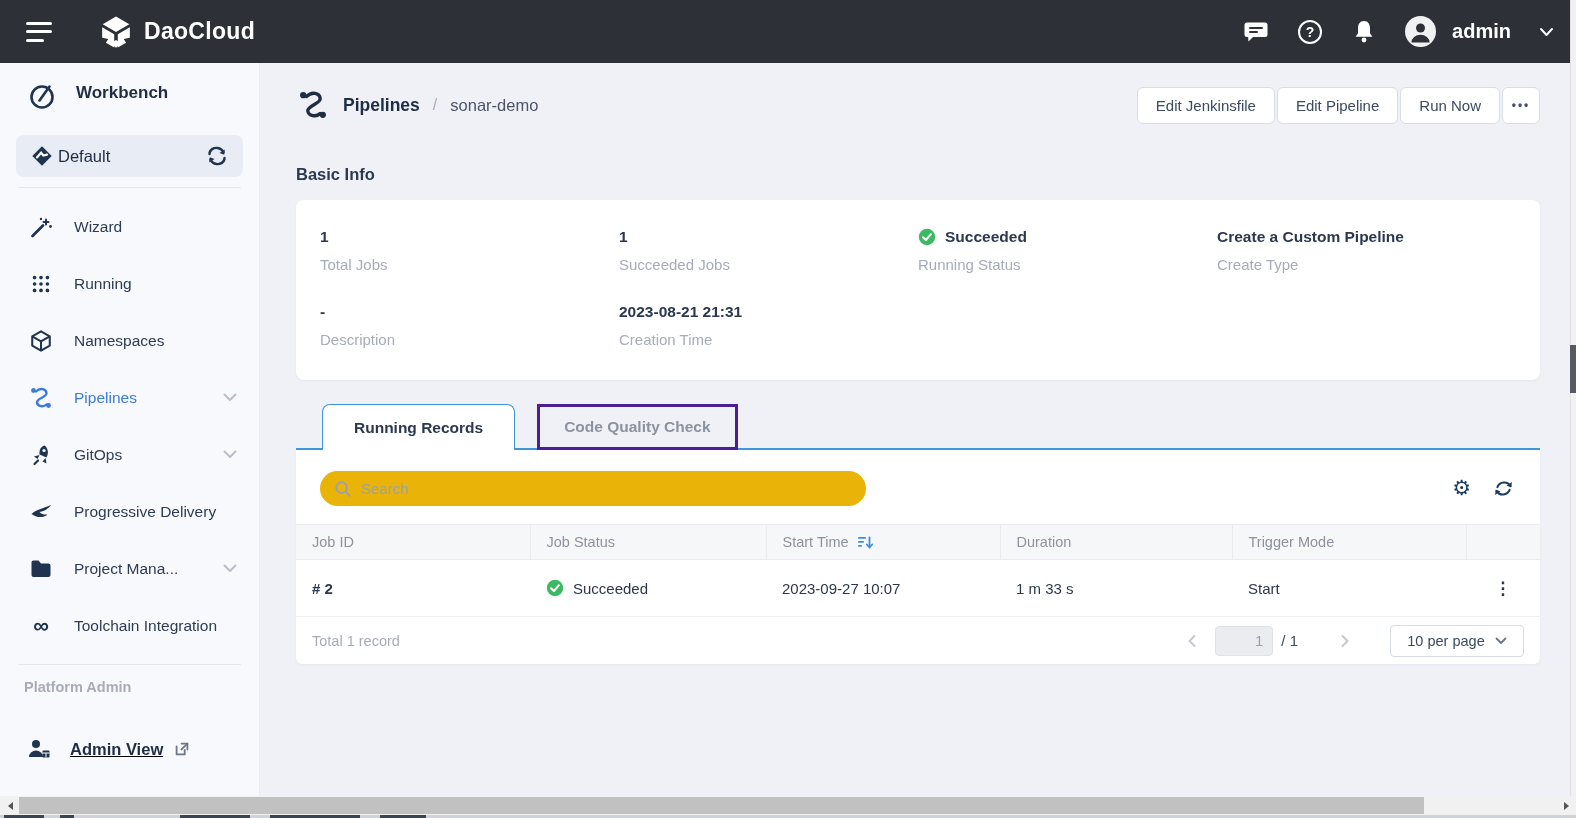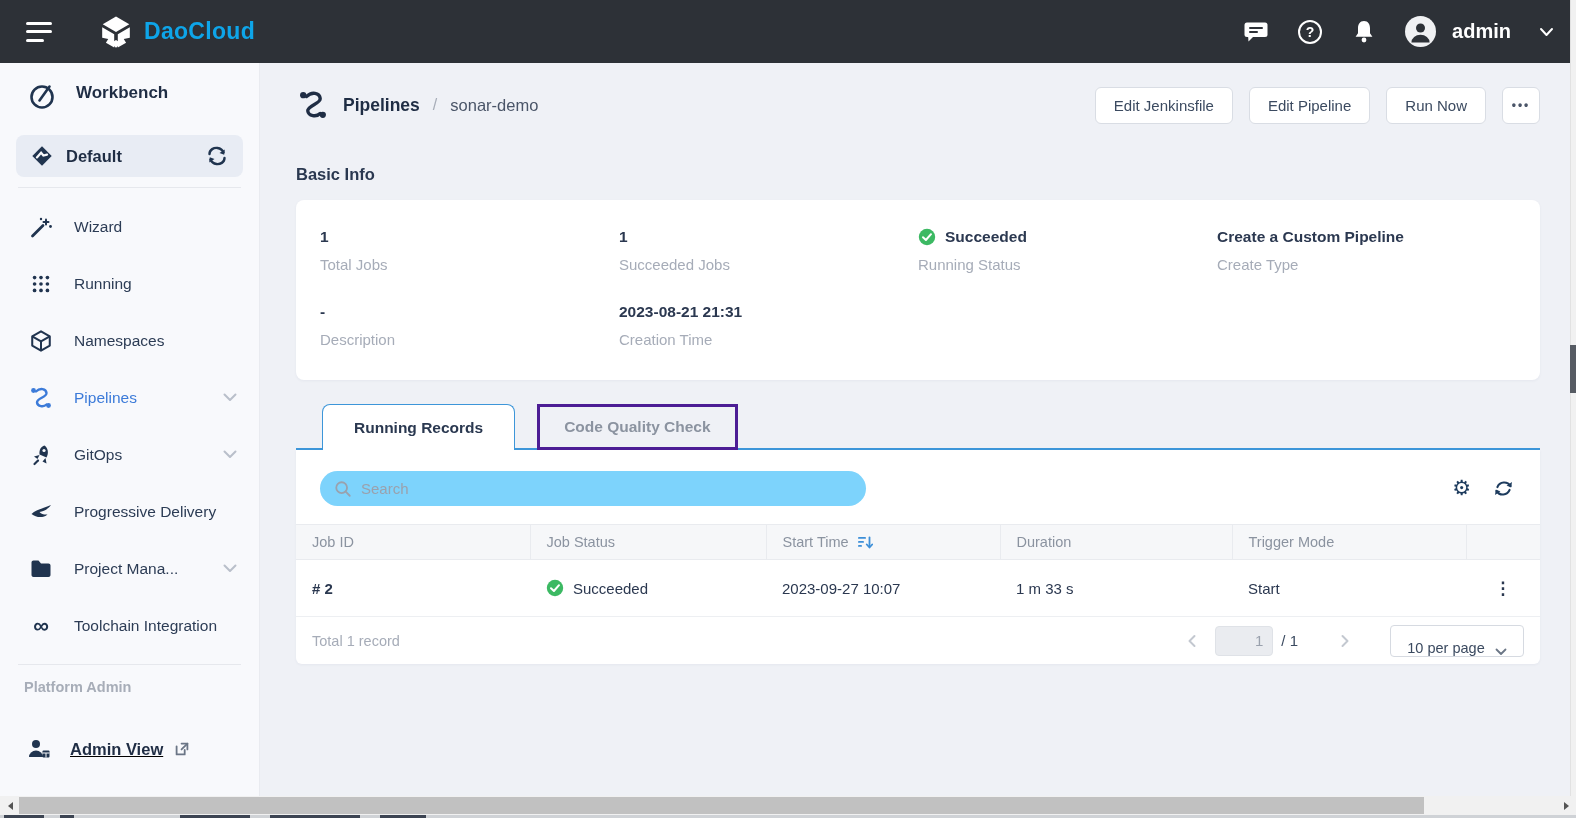--- a/index.html
+++ b/index.html
@@ -6,76 +6,76 @@
   html,body { width:1576px; height:818px; }
   body { font-family:"Liberation Sans", sans-serif; background:#eff1f6; overflow:hidden; }
   .page { position:relative; width:1576px; height:818px; background:#eff1f6; overflow:hidden; }
 
   
   .topbar { height:63px; background:#2d3137; display:flex; align-items:center; padding:0 22px 0 26px; }
   .hamburger { width:26px; height:20px; display:flex; flex-direction:column; justify-content:space-between; cursor:pointer; }
   .hamburger span { display:block; height:3px; background:#fff; border-radius:2px; }
   .hamburger span:nth-child(3){ width:70%; }
   .brand { display:flex; align-items:center; gap:10px; margin-left:46px; }
-  .brand-name { color:#0ea5e9; font-size:23px; font-weight:bold; letter-spacing:0.3px; }
+  .brand-name { color:#ffffff; font-size:23px; font-weight:bold; letter-spacing:0.3px; }
   .topbar-right { margin-left:auto; display:flex; align-items:center; gap:28px; }
   .tb-icon { width:26px; height:26px; display:flex; align-items:center; justify-content:center; cursor:pointer; }
   .avatar { width:31px; height:31px; border-radius:50%; background:#f0f1f3; display:flex; align-items:center; justify-content:center; overflow:hidden; }
   .tb-user { color:#fff; font-size:20px; font-weight:bold; margin-left:-12px; }
   .help-circle { width:24px; height:24px; border-radius:50%; border:2.4px solid #fff; color:#fff; font-weight:bold; font-size:14px; display:flex; align-items:center; justify-content:center; }
 
   
   .body-wrap { display:flex; height:733px; }
 
   
   .sidebar { width:260px; background:#f8f9fc; border-right:1px solid #e9ebf0; flex-shrink:0; padding-top:20px; }
   .side-row { display:flex; align-items:flex-start; }
   .workbench { height:48px; padding-left:28px; }
   .workbench .lbl { font-size:17px; font-weight:bold; color:#1f2d44; margin-left:20px; }
   .ws-pill { margin:4px 16px 0; height:42px; background:#e8ecf4; border-radius:8px; display:flex; align-items:center; padding:0 14px; cursor:pointer; }
-  .ws-pill .lbl { font-size:16.5px; font-weight:bold; color:#1f2d44; margin-left:12px; }
+  .ws-pill .lbl { font-size:16.5px; font-weight:normal; color:#1f2d44; margin-left:4px; }
   .ws-pill .spacer { flex:1; }
   .divider { border-top:1px solid #e6e8ed; margin:10px 18px; }
   .nav-item { height:57px; padding:0 22px 0 28px; display:flex; align-items:center; cursor:pointer; }
   .nav-item .icon { width:26px; display:flex; justify-content:center; }
   .nav-item .lbl { font-size:15.5px; font-weight:500; color:#2c3c55; margin-left:20px; }
   .nav-item.active .lbl { color:#3c7bd9; }
   .nav-item .chev { margin-left:auto; }
   .section-lbl { font-size:14.5px; font-weight:bold; color:#a7adb8; padding-left:24px; margin-top:14px; height:22px; }
   .admin-row { margin-top:26px; height:44px; padding-left:26px; display:flex; align-items:center; cursor:pointer;text-decoration:underline; }
   .admin-row .lbl { font-size:16.5px; font-weight:bold; color:#1f2d44; margin-left:18px; margin-right:10px; }
   .inf { font-size:22px; font-weight:bold; color:#20344f; line-height:1; }
 
   
   .main { flex:1; padding:22px 36px 0; }
   .page-head { display:flex; align-items:center; height:40px; }
   .crumb { display:flex; align-items:center; gap:13px; }
   .crumb-root { font-size:17.5px; font-weight:bold; color:#1f2d44; }
   .crumb-sep { font-size:16px; color:#a7adb8; }
   .crumb-cur { font-size:16.5px; color:#4a5568; }
-  .head-btns { margin-left:auto; display:flex; gap:16px; }
+  .head-btns { margin-left:auto; display:flex; gap:2px; }
   .btn { height:37px; background:#fff; border:1px solid #d9dde4; border-radius:6px; color:#3b4a60; font-size:15px; display:flex; align-items:center; justify-content:center; padding:0 18px; cursor:pointer; font-family:inherit; }
   .btn.more { width:38px; padding:0; letter-spacing:2px; font-size:12px; font-weight:bold; color:#4a5568; }
 
   .sec-title { margin-top:40px; font-size:16.5px; font-weight:bold; color:#2a3850; }
 
   .info-card { margin-top:16px; background:#fff; border-radius:8px; box-shadow:0 1px 3px rgba(40,60,90,0.05); padding:28px 24px 32px; display:grid; grid-template-columns:repeat(4,1fr); row-gap:30px; }
   .cell .val { font-size:15.5px; font-weight:bold; color:#2b3850; display:flex; align-items:center; gap:9px; }
   .cell .lab { font-size:15px; color:#a6acb8; margin-top:10px; }
 
   
   .tabs { margin-top:24px; height:46px; display:flex; align-items:stretch; padding-left:26px; position:relative; }
   .tabs::after { content:""; position:absolute; left:0; right:0; bottom:0; height:2px; background:#3d96d9; }
   .tab-active { position:relative; z-index:2; background:#fff; border:1px solid #3d96d9; border-bottom:none; border-radius:8px 8px 0 0; padding:0 31px; display:flex; align-items:center; font-size:15.5px; font-weight:bold; color:#2a3850; cursor:pointer; }
   .tab-plain { position:relative; z-index:2; margin-left:22px; border:3px solid #4c1d95; padding:0 24px; display:flex; align-items:center; font-size:15.5px; font-weight:bold; color:#8b93a0; cursor:pointer; }
 
   
   .panel { background:#fff; border-radius:0 0 6px 6px; box-shadow:0 1px 3px rgba(40,60,90,0.05); }
   .search-row { display:flex; align-items:center; padding:21px 24px 18px; }
-  .search-box { width:546px; height:35px; background:#7dd3fc; border-radius:18px; display:flex; align-items:center; padding:0 14px; }
+  .search-box { width:546px; height:35px; background:#eab308; border-radius:18px; display:flex; align-items:center; padding:0 14px; }
   .search-box input { border:none; outline:none; background:transparent; font-size:15px; color:#3b4a60; margin-left:9px; width:100%; font-family:inherit; }
   .search-box input::placeholder { color:#9aa1ad; }
   .panel-tools { margin-left:auto; display:flex; align-items:center; gap:22px; padding-right:2px; }
   .tool { cursor:pointer; display:flex; align-items:center; }
   .gear-glyph { font-family:"DejaVu Sans", sans-serif; font-size:21px; color:#1e3c5e; line-height:1; }
 
   table { width:100%; border-collapse:collapse; table-layout:fixed; }
   th { background:#f6f7f9; border-top:1px solid #e9ebef; border-bottom:1px solid #e9ebef; border-right:1px solid #e9ebef; font-size:14.5px; font-weight:500; color:#8b93a0; text-align:left; padding:9px 16px; }
   th:last-child { border-right:none; }
   th .th-flex { display:flex; align-items:center; gap:8px; }
@@ -83,21 +83,21 @@
   td.jobid { font-weight:bold; }
   .status-flex { display:flex; align-items:center; gap:9px; }
   .kebab { font-size:17px; font-weight:bold; color:#2b3850; text-align:center; cursor:pointer; line-height:1; }
 
   .panel-foot { display:flex; align-items:center; height:47px; padding:0 16px; }
   .foot-total { font-size:14.5px; color:#a6acb8; }
   .pager { margin-left:auto; display:flex; align-items:center; }
   .pg-chev { cursor:pointer; display:flex; padding:0 6px; }
   .pg-input { width:58px; height:30px; background:#eaecf0; border:1px solid #dfe2e7; border-radius:4px; text-align:right; padding-right:9px; font-size:15px; color:#9aa1ad; margin:0 8px 0 10px; outline:none; font-family:inherit; }
   .pg-total { font-size:15px; color:#3b4a60; }
-  .per-page { margin-left:32px; width:134px; height:32px; border:1px solid #d6dae1; border-radius:4px; background:#fff; display:flex; align-items:flex-end; justify-content:center; gap:10px; font-size:14.5px; color:#3b4a60; cursor:pointer; }
+  .per-page { margin-left:32px; width:134px; height:32px; border:1px solid #d6dae1; border-radius:4px; background:#fff; display:flex; align-items:center; justify-content:center; gap:10px; font-size:14.5px; color:#3b4a60; cursor:pointer; }
 
   
   .hscroll { position:absolute; left:0; right:0; bottom:3px; height:19px; background:#f1f1f1; }
   .hs-arrow { position:absolute; top:0; width:19px; height:19px; display:flex; align-items:center; justify-content:center; cursor:pointer; }
   .hs-arrow.left { left:0; } .hs-arrow.right { right:0; }
   .hs-thumb { position:absolute; top:1px; left:19px; width:1405px; height:17px; background:#c1c1c1; cursor:pointer; }
   .bottom-sliver { position:absolute; left:0; right:0; bottom:0; height:3px; background:#cfd2d6; overflow:hidden; }
   .sliver-bit { position:absolute; top:0; height:3px; background:#3c4452; }
   .vscroll { position:absolute; top:0; right:0; width:6px; height:796px; background:#f1f1f1; border-left:1px solid #e2e2e2; }
   .vs-thumb { position:absolute; top:345px; right:0; width:6px; height:48px; background:#565b63; cursor:pointer; }

